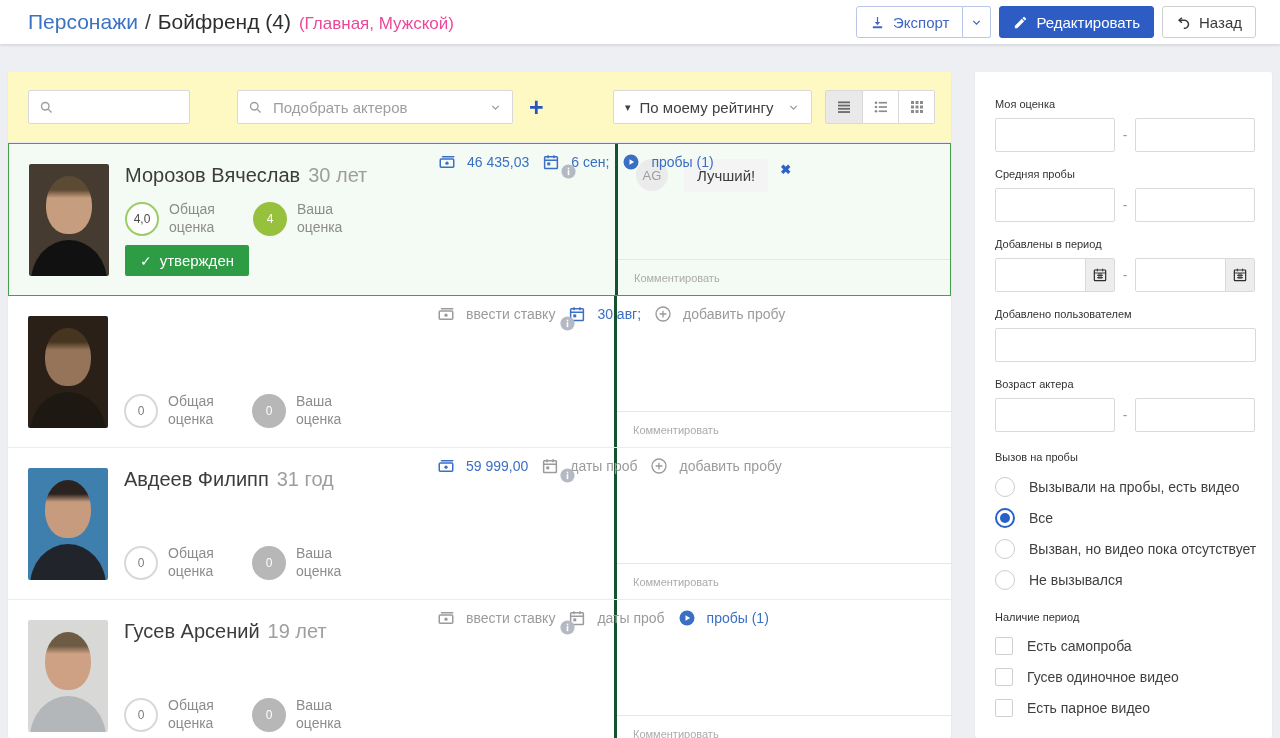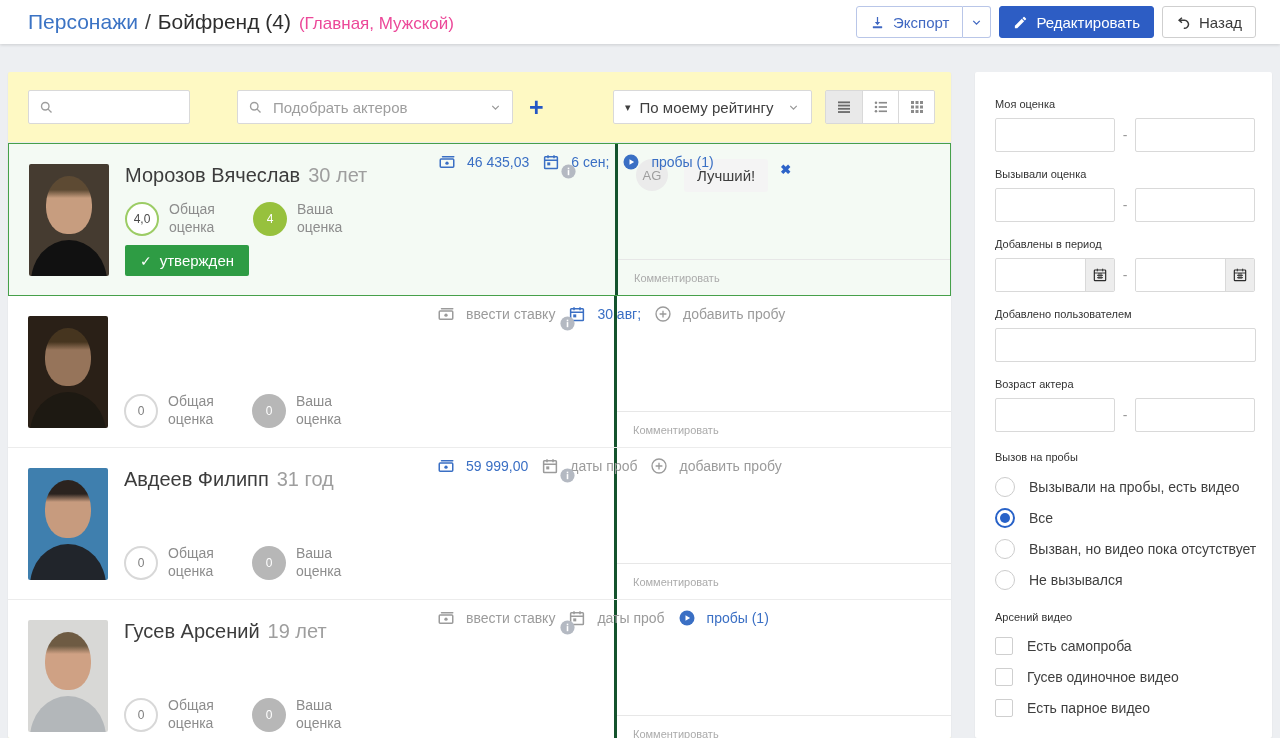--- a/index.html
+++ b/index.html
@@ -471,21 +471,21 @@
 
 <div class="sidebar">
 
   <div class="flabel">Моя оценка</div>
   <div class="range">
     <input type="text" style="">
     <span class="dash">-</span>
     <input type="text" style="">
   </div>
 
-  <div class="flabel">Вызывали оценка</div>
+  <div class="flabel">Средняя пробы</div>
   <div class="range">
     <input type="text" style="">
     <span class="dash">-</span>
     <input type="text" style="">
   </div>
 
   <div class="flabel">Добавлены в период</div>
   <div class="range">
     <div class="dgroup">
       <input type="text" style="">
@@ -529,21 +529,21 @@
   </div>
   <div class="choice">
     <span class="rdot"></span>
     <span class="clbl">Вызван, но видео пока отсутствует</span>
   </div>
   <div class="choice">
     <span class="rdot"></span>
     <span class="clbl">Не вызывался</span>
   </div>
 
-  <div class="flabel" style="margin-top:20px;margin-bottom:14px">Арсений видео</div>
+  <div class="flabel" style="margin-top:20px;margin-bottom:14px">Наличие период</div>
   <div class="checkrow">
     <span class="cbox"></span>
     <span class="clbl">Есть самопроба</span>
   </div>
   <div class="checkrow">
     <span class="cbox"></span>
     <span class="clbl">Гусев одиночное видео</span>
   </div>
   <div class="checkrow">
     <span class="cbox"></span>

